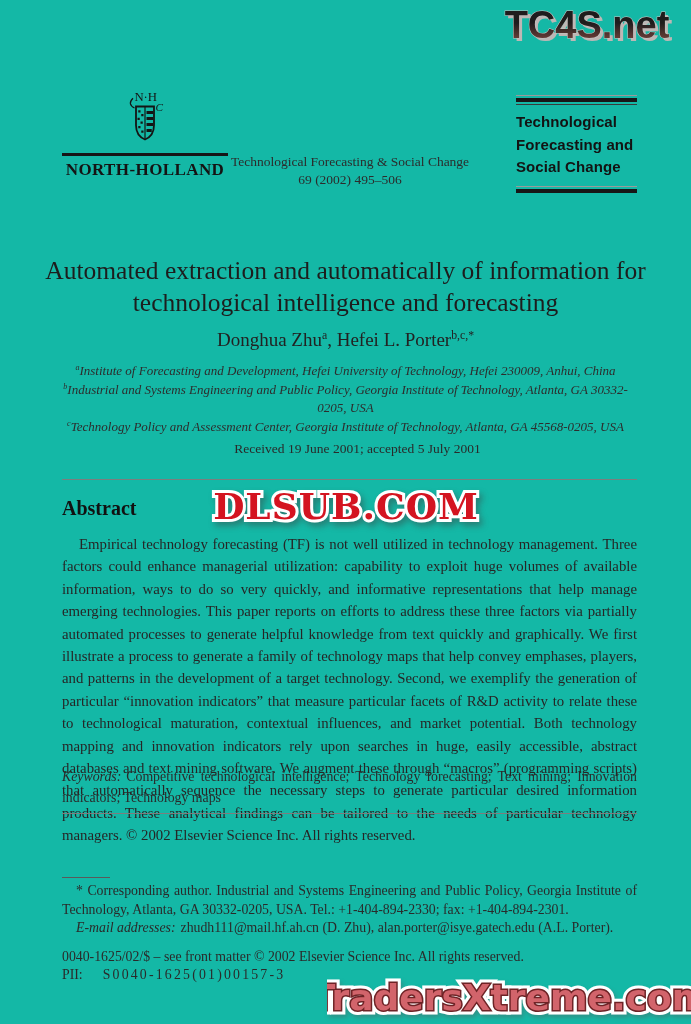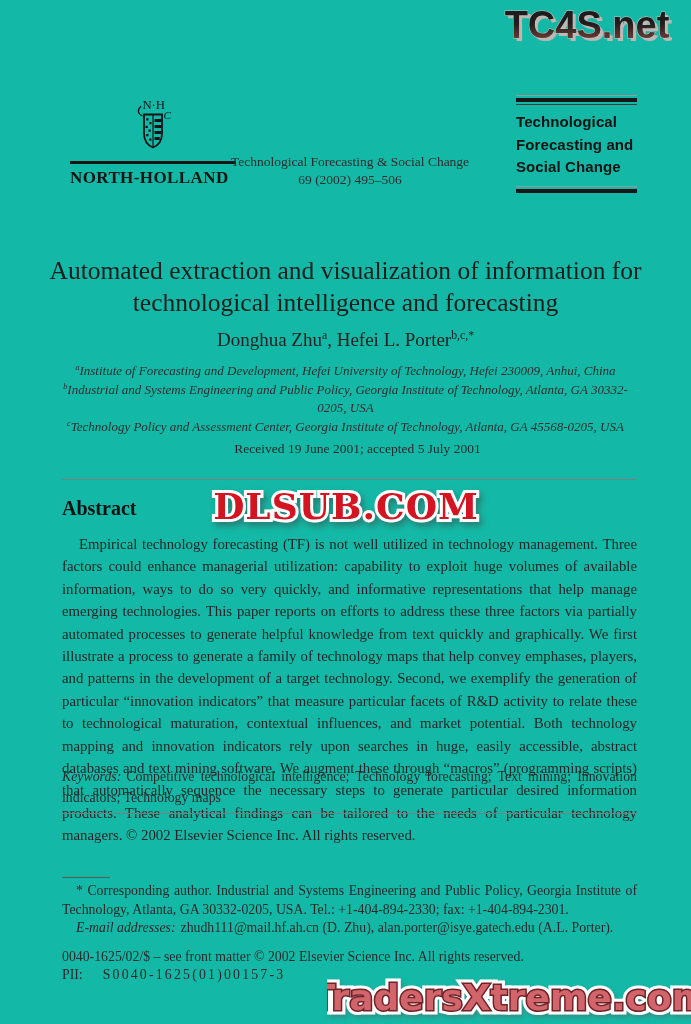--- a/index.html
+++ b/index.html
@@ -10,21 +10,21 @@
     font-family:"Liberation Serif",serif;
     color:#272727;
     overflow:hidden;
   }
 
   
   .tc4s{position:absolute;top:0px;right:2px;}
 
   
   .pubrow{position:absolute;top:85px;left:62px;width:575px;height:115px;}
-  .nh{position:absolute;left:8px;top:0;width:166px;margin-top:8px;}
+  .nh{position:absolute;left:0;top:0;width:166px;text-align:center;}
   .nh-emblem{display:block;margin:0 auto;}
   .nh-rule{border:0;border-top:3px solid #161616;margin:4px 0 0 0;}
   .nh-name{font-weight:bold;font-size:17px;letter-spacing:0.4px;margin-top:4px;color:#141414;white-space:nowrap;}
   .cite{position:absolute;left:158px;top:68px;width:260px;text-align:center;font-size:13.5px;line-height:18px;color:#2c2c2c;}
   .mast{position:absolute;right:0;top:10px;width:121px;}
   .mast-rule-thin{height:1px;background:#9a9a9a;}
   .mast-rule-thick{height:4px;background:#171717;margin-top:2px;}
   .mast-rule-mid{height:1px;background:#3a3a3a;margin-top:2px;}
   .mast-name{font-family:"Liberation Sans",sans-serif;font-weight:bold;font-size:15px;line-height:1.5;color:#131313;padding:6px 0 7px 0;letter-spacing:0.1px;}
 
@@ -105,21 +105,21 @@
     <div class="mast">
       <div class="mast-rule-thin"></div>
       <div class="mast-rule-thick"></div>
       <div class="mast-rule-mid"></div>
       <div class="mast-name">Technological Forecasting and Social Change</div>
       <div class="mast-rule-thin"></div>
       <div class="mast-rule-thick"></div>
     </div>
   </div>
 
-  <h1 class="title" style="font-weight:normal;margin:0;">Automated extraction and visualization of information for technological intelligence and forecasting</h1>
+  <h1 class="title" style="font-weight:normal;margin:0;">Automated extraction and automatically of information for technological intelligence and forecasting</h1>
 
   <div class="authors"><span>Donghua Zhu</span><sup>a</sup><span>, </span><span>Hefei L. Porter</span><sup>b,c,*</sup></div>
 
   <div class="affils">
     <div><sup>a</sup><span>Institute of Forecasting and Development, Hefei University of Technology, Hefei 230009, Anhui, China</span></div>
     <div><sup>b</sup><span>Industrial and Systems Engineering and Public Policy, Georgia Institute of Technology, Atlanta, GA 30332-0205, USA</span></div>
     <div><sup>c</sup><span>Technology Policy and Assessment Center, Georgia Institute of Technology, Atlanta, GA 45568-0205, USA</span></div>
   </div>
 
   <div class="received">Received 19 June 2001; accepted 5 July 2001</div>

